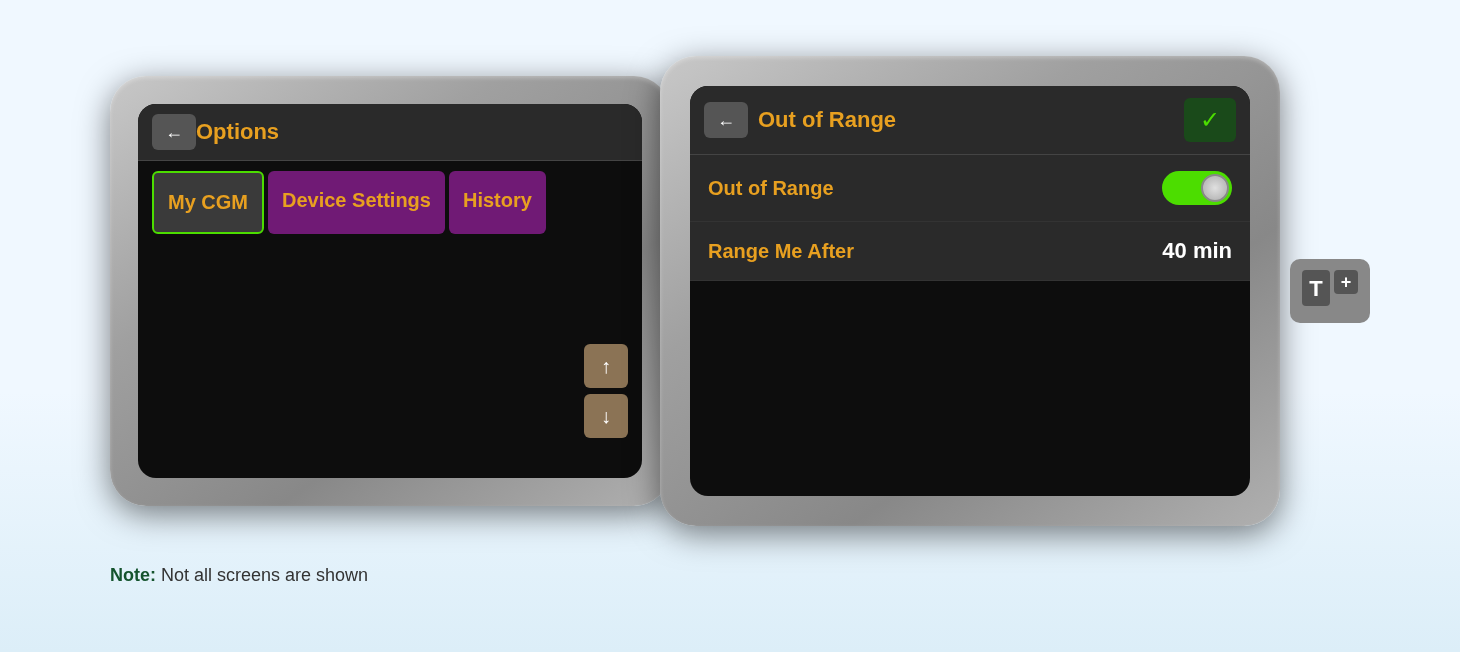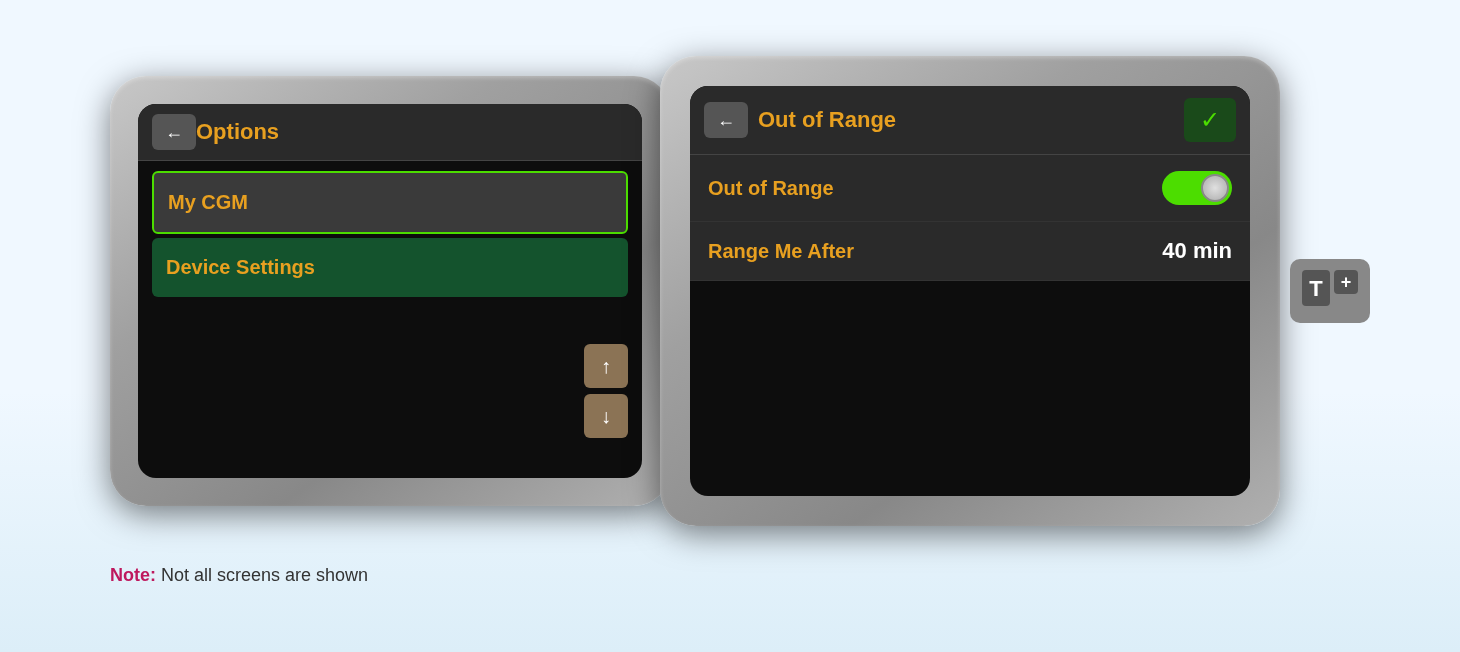--- a/index.html
+++ b/index.html
@@ -105,26 +105,25 @@
       flex: 1;
       text-align: left;
       color: #e8a020;
       font-size: 22px;
       font-weight: bold;
     }
 
     .menu-list {
       padding: 10px 14px;
       display: flex;
-      flex-direction: column;
       gap: 4px;
     }
 
     .menu-item {
-      background: #14532d;
+      background: #701a75;
       border-radius: 6px;
       padding: 18px 14px;
       color: #e8a020;
       font-size: 20px;
       font-weight: bold;
       cursor: pointer;
     }
 
     .menu-item.selected {
       border: 2px solid #4cdd00;
@@ -271,21 +270,21 @@
     .note-text {
       position: absolute;
       bottom: 30px;
       left: 30px;
       font-size: 18px;
       color: #333;
     }
 
     .note-text strong {
       font-weight: bold;
-      color: #be185d;
+      color: #14532d;
     }
   </style>
 </head>
 <body>
 
 <div class="scene">
 
   <div class="device device-1">
     <div class="screen">
 
@@ -295,20 +294,23 @@
         </button>
         <span class="screen-title">Options</span>
       </div>
 
       <div class="menu-list">
         <div class="menu-item selected">
           <span>My CGM</span>
         </div>
         <div class="menu-item">
           <span>Device Settings</span>
+        </div>
+        <div class="menu-item">
+          <span>History</span>
         </div>
       </div>
 
       <div class="scroll-controls">
         <button class="scroll-btn">
           <span>↑</span>
         </button>
         <button class="scroll-btn">
           <span>↓</span>
         </button>

